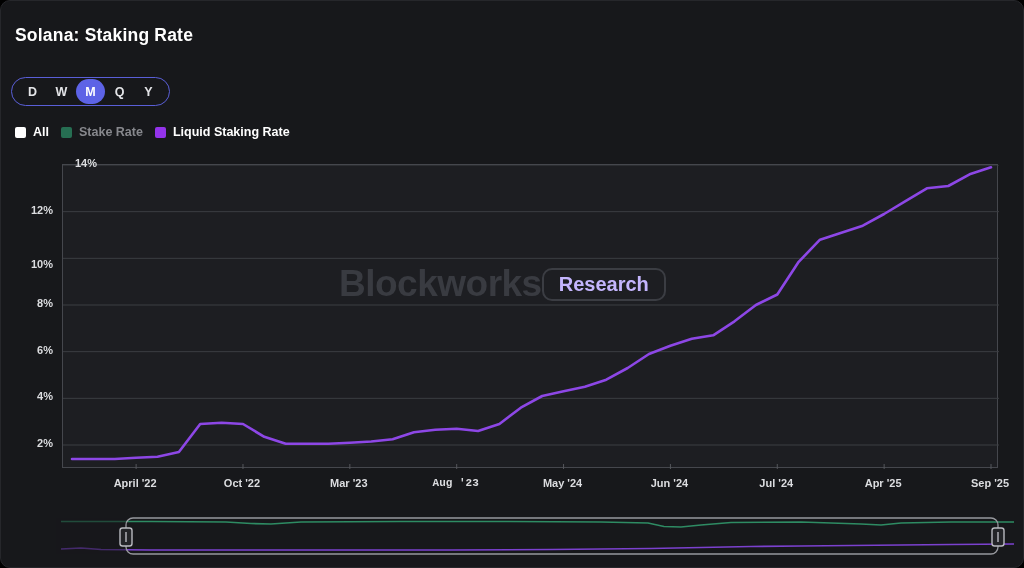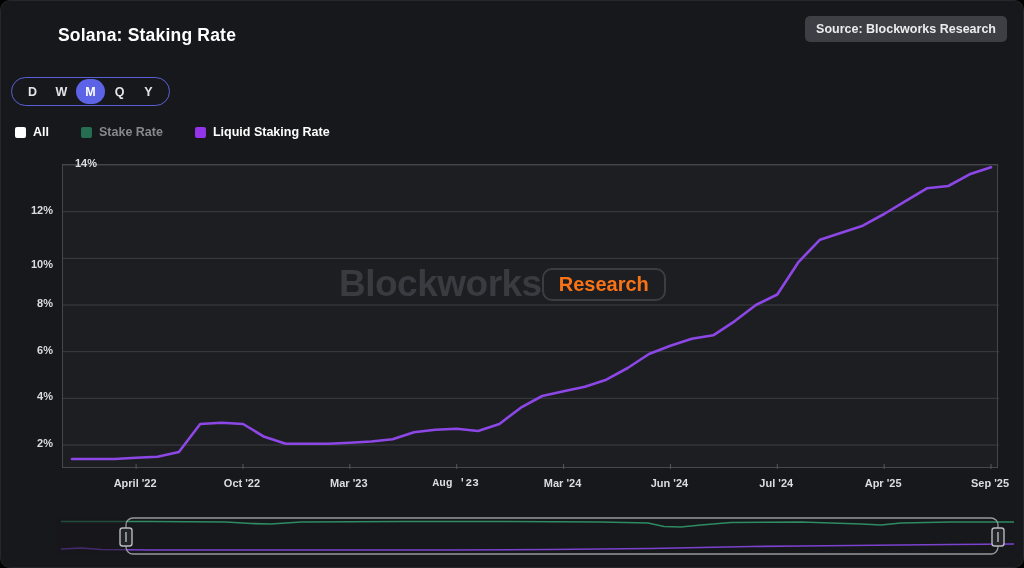--- a/index.html
+++ b/index.html
@@ -2,65 +2,64 @@
 <html><head>
 <meta charset="utf-8">
 <style>
   * { margin: 0; padding: 0; box-sizing: border-box; }
   html,body { width: 1024px; height: 568px; background: #000; overflow: hidden;
               font-family: "Liberation Sans", sans-serif; }
   .card { position: absolute; left: 0; top: 0; width: 1024px; height: 568px;
           background: #17181b; border: 1px solid #26272b; border-radius: 10px; overflow: hidden; }
 
   .title { position: absolute; left: 14px; top: 24px; font-size: 17.5px; font-weight: 700;
-           color: #ffffff; letter-spacing: 0.2px; margin-left: 43px; }
+           color: #ffffff; letter-spacing: 0.2px; }
 
   .source-badge { position: absolute; right: 16px; top: 15px; background: #3e3f45;
                   color: #ececee; font-size: 12.5px; font-weight: 700; padding: 6px 11px;
                   border-radius: 5px; }
 
   .period-pill { position: absolute; left: 10px; top: 76px; height: 29px; display: flex;
                  align-items: center; border: 1.5px solid #5a5fd8; border-radius: 15px;
                  padding: 0 6px; }
   .period-btn { width: 29px; height: 25px; display: flex; align-items: center; justify-content: center;
                 color: #e3e4e7; font-size: 12.5px; font-weight: 700; border-radius: 13px;
                 cursor: pointer; }
   .period-btn.sel { background: #5d63e6; color: #ffffff; }
 
-  .legend { position: absolute; left: 14px; top: 124px; display: flex; align-items: flex-end; gap: 32px; }
+  .legend { position: absolute; left: 14px; top: 124px; display: flex; align-items: flex-end; gap: 12px; }
   .legend-item { display: flex; align-items: center; gap: 7px; cursor: pointer; }
   .legend-swatch { width: 11px; height: 11px; border-radius: 2px; }
   .legend-label { font-size: 12.5px; font-weight: 700; color: #ffffff; }
   .legend-item.off .legend-label { color: #87888d; }
 
   .plot-wrap { position: absolute; left: 61px; top: 163px; width: 936px; height: 304px;
                background: #1d1e22; border: 1px solid #45474d; }
   .plot-wrap svg { position: absolute; left: 0; top: 0; }
 
   .y-label { position: absolute; left: 0; width: 52px; text-align: right; font-size: 11px;
              font-weight: 700; color: #dcdde0; }
   .x-label { position: absolute; top: 476px; width: 74px; text-align: center; font-size: 11px;
              font-weight: 700; color: #dcdde0; }
 
   .watermark { position: absolute; left: 338px; top: 262px; display: flex; align-items: center;
                pointer-events: none; }
   .wm-brand { font-size: 37px; font-weight: 800; color: #393b41; letter-spacing: -0.5px; }
-  .wm-tag { font-size: 20px; font-weight: 600; color: #f97316; border: 2px solid #3b3d43;
+  .wm-tag { font-size: 20px; font-weight: 600; color: #c4b5fd; border: 2px solid #3b3d43;
             border-radius: 10px; padding: 3px 15px; }
 
   .navigator { position: absolute; left: 55px; top: 506px; width: 960px; height: 52px; }
 </style>
 </head>
 <body>
 
 <div class="card">
 
   <div class="title">Solana: Staking Rate</div>
 
-  <div class="source-badge">Source: Blockworks Research</div>
 
   <div class="period-pill">
     <div class="period-btn">D</div>
     <div class="period-btn">W</div>
     <div class="period-btn sel">M</div>
     <div class="period-btn">Q</div>
     <div class="period-btn">Y</div>
   </div>
 
   <div class="legend">
@@ -107,21 +106,21 @@
       <div class="y-label" style="top: 296px;">8%</div>
       <div class="y-label" style="top: 249.333px; margin-top: 8px;">10%</div>
       <div class="y-label" style="top: 202.667px;">12%</div>
       <div class="y-label" style="top: 156px; margin-left: 44px;">14%</div>
     </div>
   <div id="x-axis">
       <div class="x-label" style="left: 97.1163px;">April '22</div>
       <div class="x-label" style="left: 203.977px;">Oct '22</div>
       <div class="x-label" style="left: 310.837px;">Mar '23</div>
       <div class="x-label" style="left: 417.698px; font-family: Liberation Mono, monospace;">Aug '23</div>
-      <div class="x-label" style="left: 524.558px;">Mar '24</div>
+      <div class="x-label" style="left: 524.558px;">May '24</div>
       <div class="x-label" style="left: 631.419px;">Jun '24</div>
       <div class="x-label" style="left: 738.279px;">Jul '24</div>
       <div class="x-label" style="left: 845.14px;">Apr '25</div>
       <div class="x-label" style="left: 952px;">Sep '25</div>
     </div>
 
   <div class="watermark">
     <span class="wm-brand">Blockworks</span>
     <span class="wm-tag">Research</span>
   </div>

